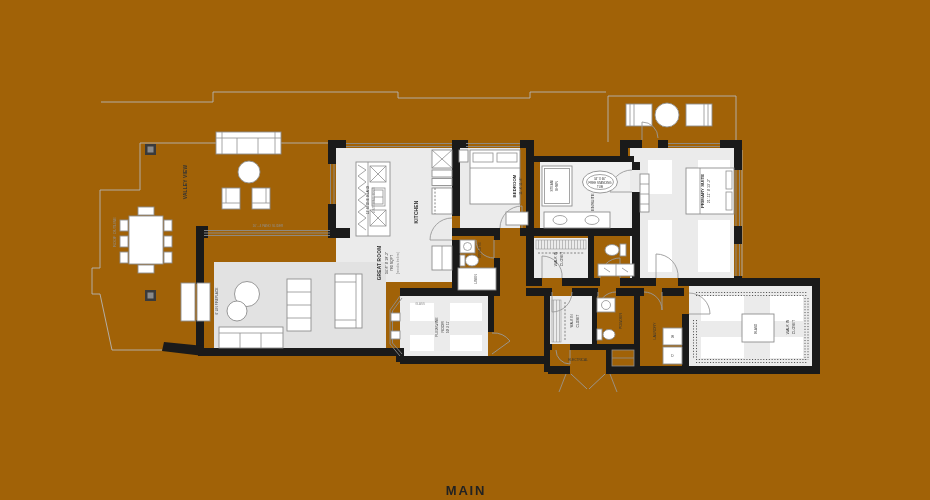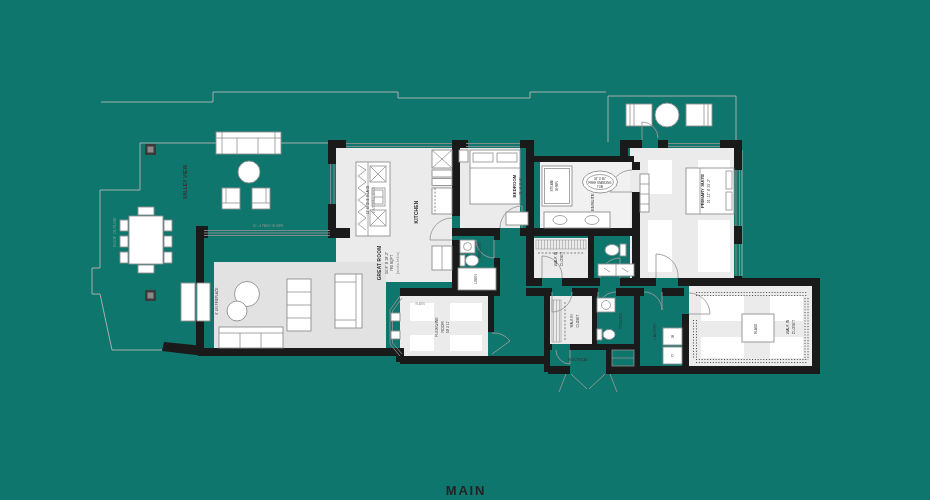--- a/index.html
+++ b/index.html
@@ -1,17 +1,17 @@
 <!DOCTYPE html>
 <html style="--wall: #1a1a1a; --floor: #ebebeb; --rug: #e2e2e2; --ink: #333333;"><head>
 <meta charset="utf-8">
 <style>
   :root{ --wall:#1a1a1a; --floor:#ebebeb; --rug:#e2e2e2; --ink:#333; }
   html,body{margin:0;padding:0;background:#fff;}
-  .page{position:relative;width:930px;height:500px;background:#0f766e;overflow:hidden;}
+  .page{position:relative;width:930px;height:500px;background:#a16207;overflow:hidden;}
   svg{position:absolute;left:0;top:0;}
   .w rect,.w polygon{fill:var(--wall);}
   .thin{stroke:#b5b5b5;stroke-width:0.9;fill:none;}
   .thin2{stroke:#9a9a9a;stroke-width:0.8;fill:none;}
   .furn{fill:#fff;stroke:#8f8f8f;stroke-width:0.9;}
   .furnl{stroke:#8f8f8f;stroke-width:0.8;fill:none;}
   .door{stroke:#9a9a9a;stroke-width:0.9;fill:none;}
   .win{stroke:#8d8d8d;stroke-width:0.9;fill:none;}
   .floor{fill:var(--floor);}
   .floorlight{fill:#f1f1f1;}

